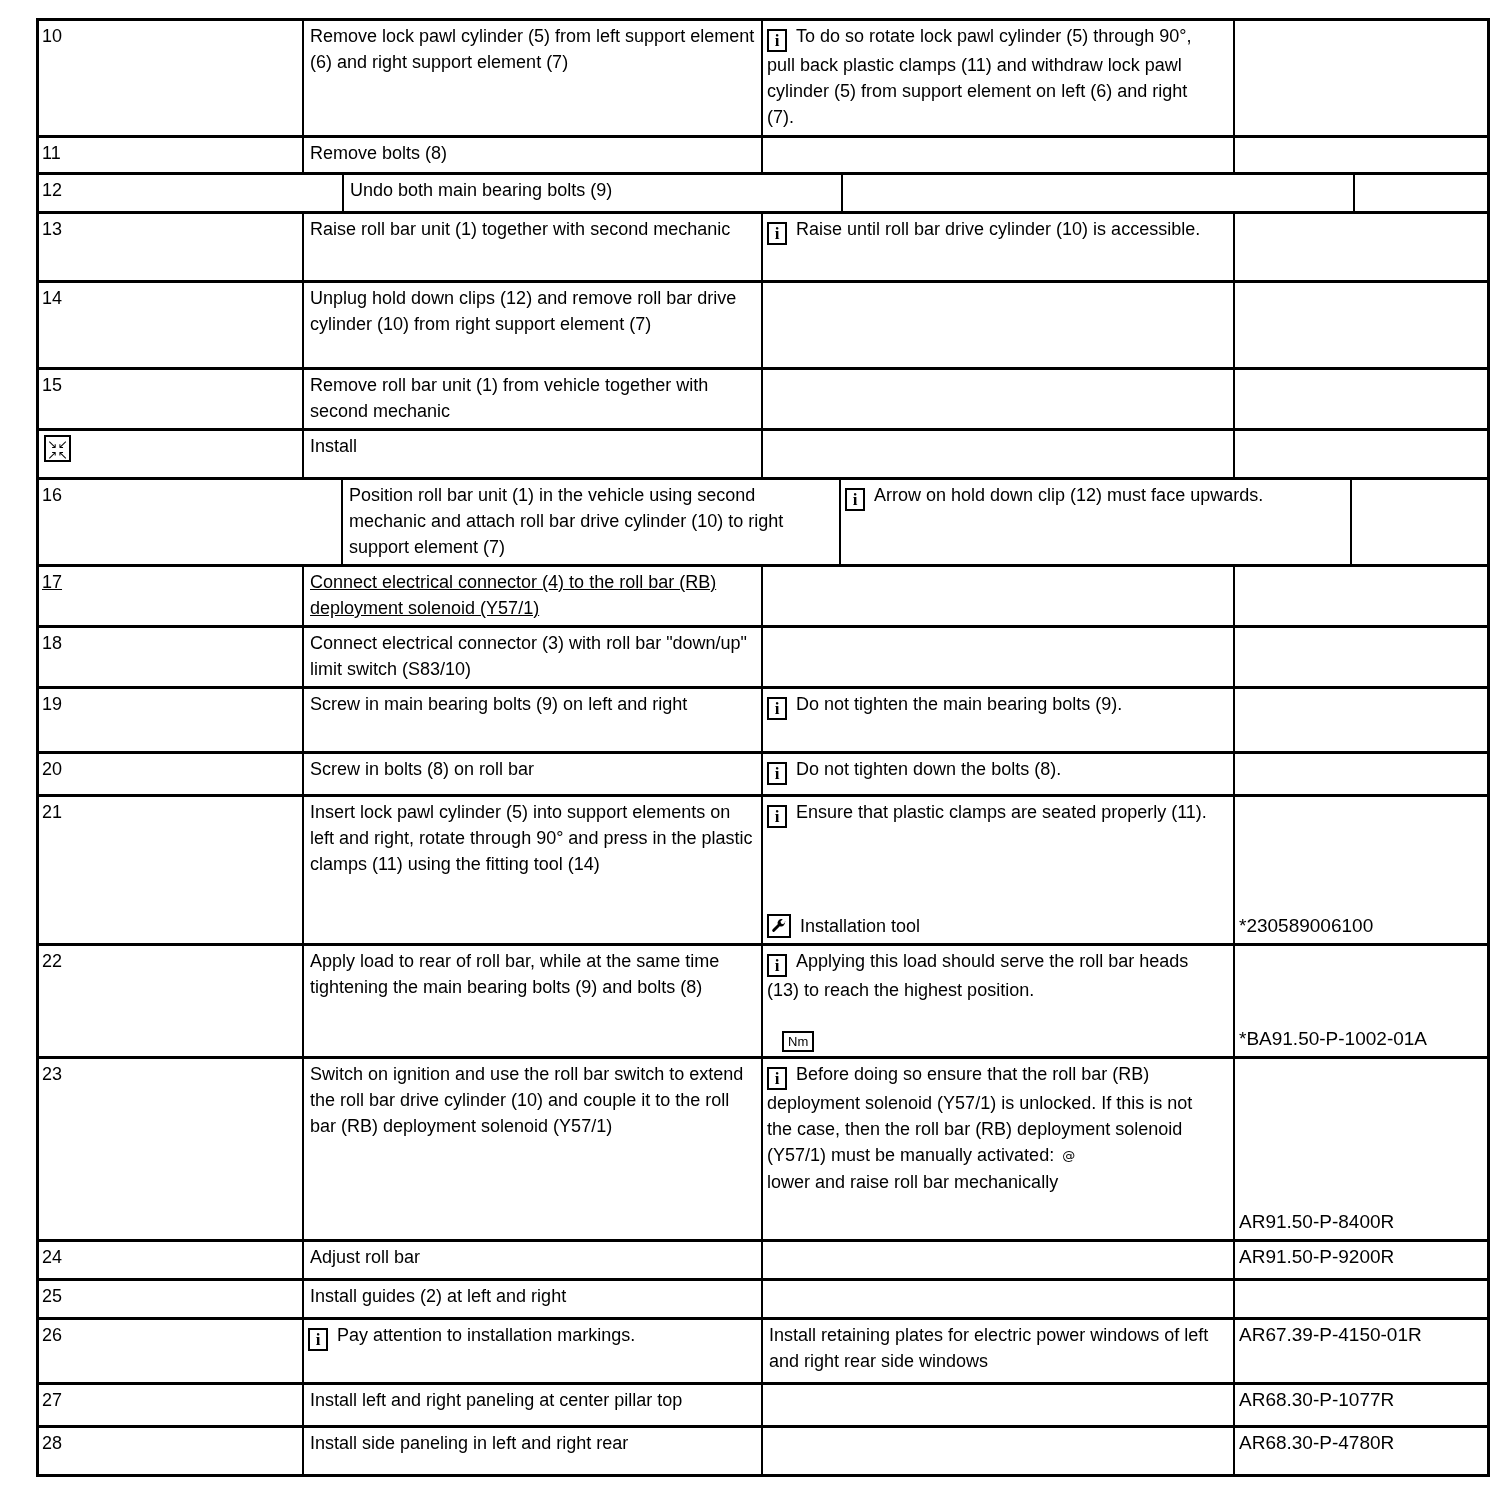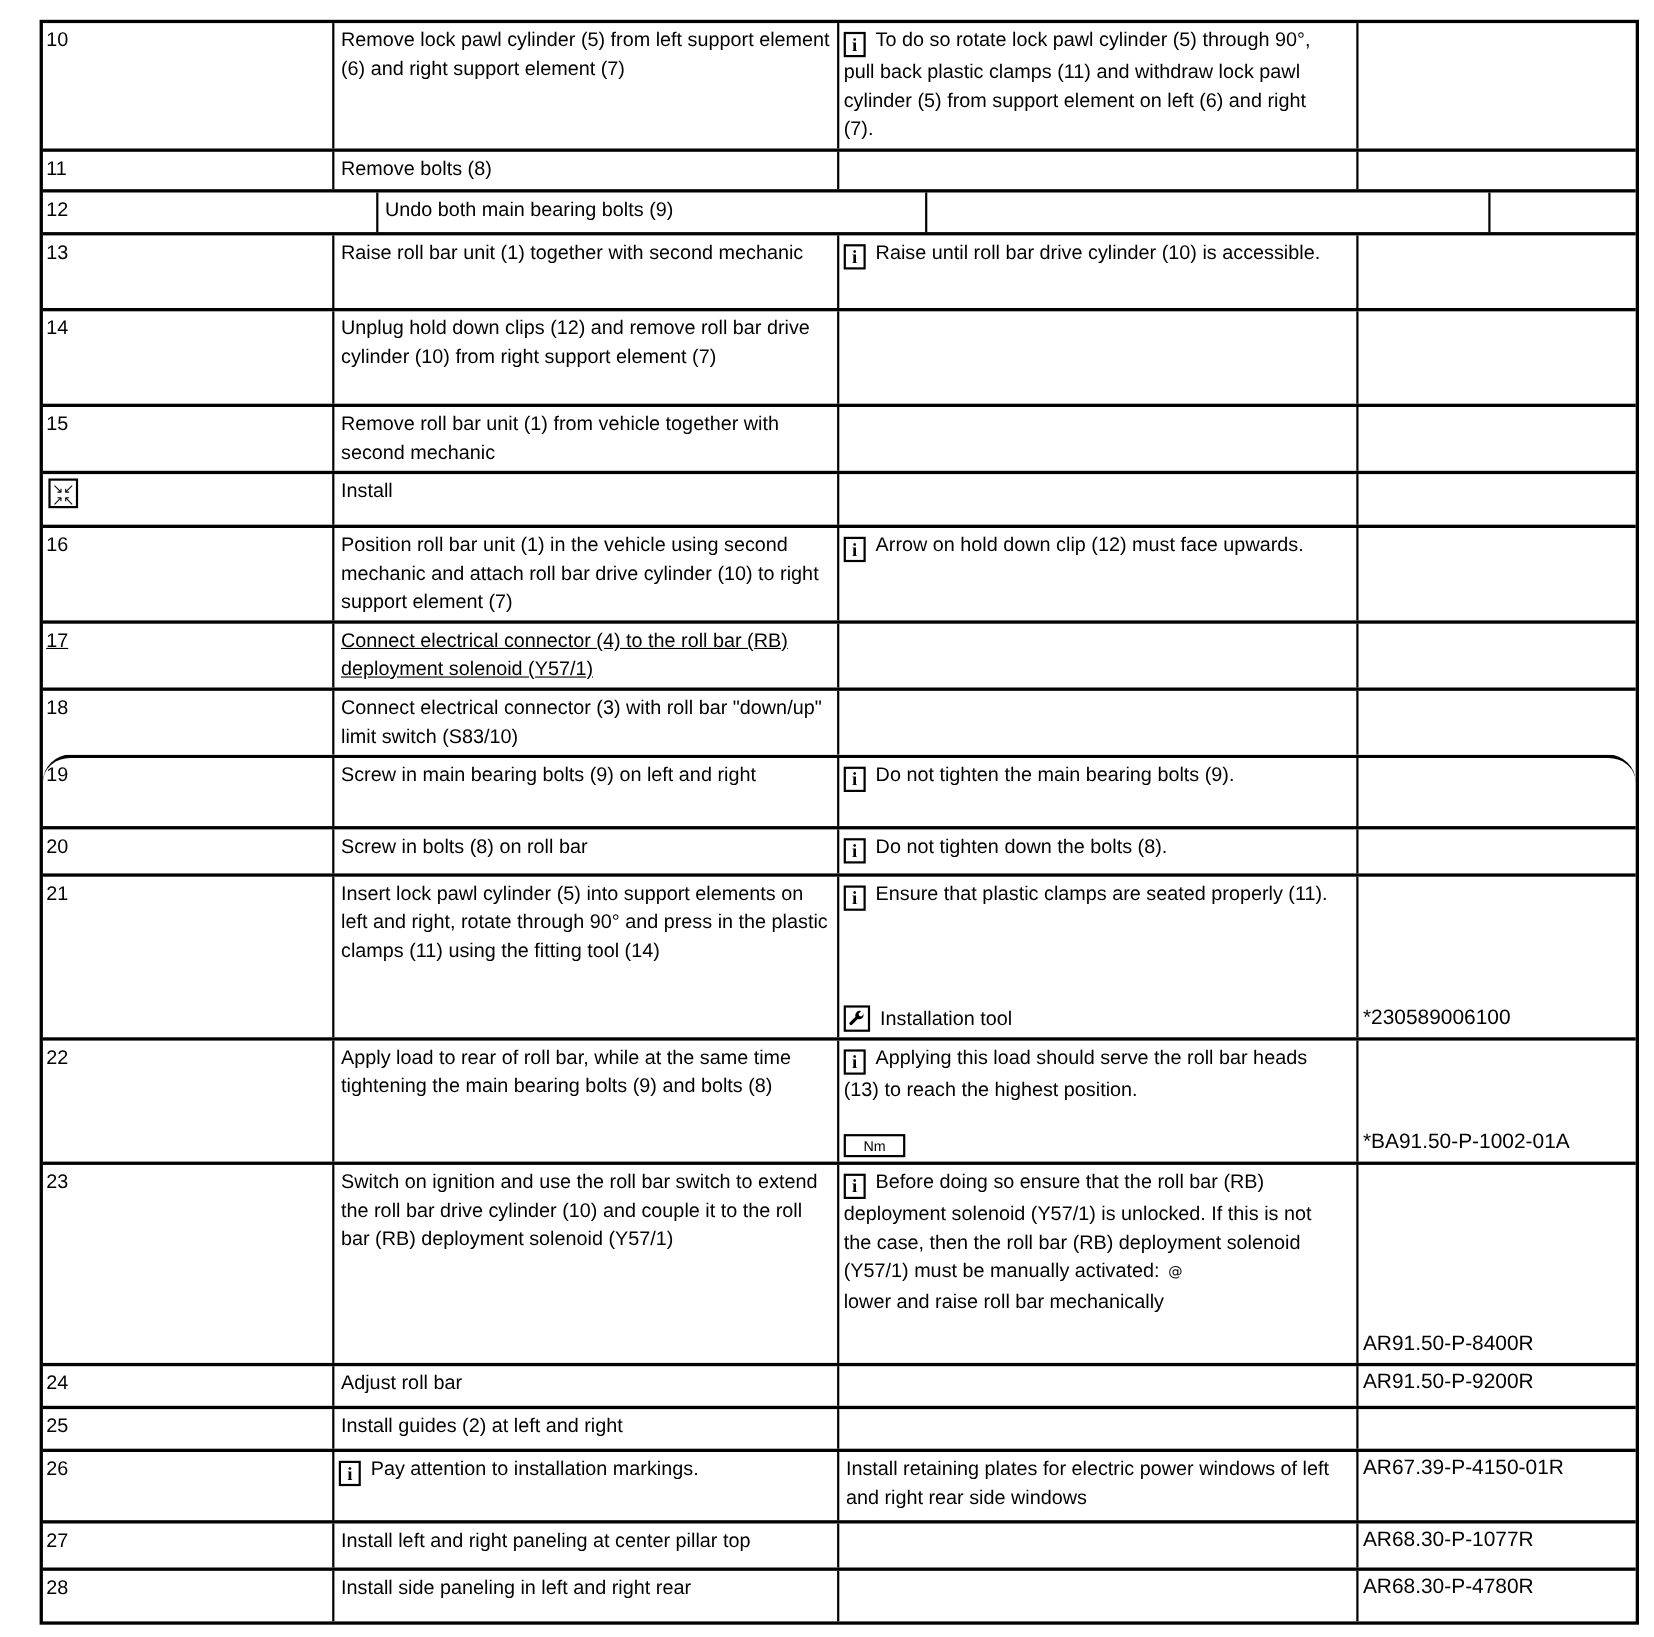--- a/index.html
+++ b/index.html
@@ -24,21 +24,21 @@
   .c-ref{font-size:19px;padding-left:4px;margin-left:12px;}
 
   .note-line{display:block;width:100%;}
   .note-line.bottom, .ref-line.bottom{margin-top:auto;}
   .ref-line{display:block;white-space:nowrap;}
 
   
   .icn{display:inline-block;box-sizing:border-box;border:2px solid #000;text-align:center;
        margin-right:9px;vertical-align:-4px;background:#fff;}
   .icn-info{width:20px;height:23px;font:bold 17px/19px "Liberation Serif",serif;}
-  .icn-nm{min-width:30px;height:21px;font:13px/17px "Liberation Sans",sans-serif;padding:0 16px;vertical-align:-5px;}
+  .icn-nm{min-width:30px;height:21px;font:13px/17px "Liberation Sans",sans-serif;padding:0 4px;vertical-align:-5px;margin-left:15px;}
   .icn-tool{width:24px;height:24px;vertical-align:-6px;}
   .icn-tool svg{display:block;margin:1px auto 0 auto;}
   .icn-install{width:27px;height:27px;font:12px/11px "DejaVu Sans",sans-serif;padding-top:2px;margin:2px 0 0 2px;}
   .icn-install .ar{display:block;letter-spacing:0px;}
   .at-glyph{font-size:13px;margin-left:8px;vertical-align:1px;font-family:"DejaVu Sans",sans-serif;}
 </style>
 </head>
 <body>
 
 <div class="wis" id="wis-table">
@@ -119,21 +119,21 @@
           <span class="ar">↗↖</span>
         </span>
       </div>
     <div class="cell c-action">
         <span>Install</span>
       </div>
     <div class="cell c-note"></div>
     <div class="cell c-ref"></div>
   </div>
 
-  <div class="row" style="min-height: 82px;">
+  <div class="row" style="min-height: 82px; gap: 39px;">
     <div class="cell c-step">
         <span>16</span>
       </div>
     <div class="cell c-action">
         <span>Position roll bar unit (1) in the vehicle using second mechanic and attach roll bar drive cylinder (10) to right support element (7)</span>
       </div>
     <div class="cell c-note">
         <div class="note-line"><span class="icn icn-info">i</span><span>Arrow on hold down clip (12) must face upwards.</span></div>
       </div>
     <div class="cell c-ref"></div>
@@ -154,21 +154,21 @@
     <div class="cell c-step">
         <span>18</span>
       </div>
     <div class="cell c-action">
         <span>Connect electrical connector (3) with roll bar "down/up" limit switch (S83/10)</span>
       </div>
     <div class="cell c-note"></div>
     <div class="cell c-ref"></div>
   </div>
 
-  <div class="row" style="min-height: 62px; border-radius: 25px;">
+  <div class="row" style="min-height: 62px;">
     <div class="cell c-step">
         <span>19</span>
       </div>
     <div class="cell c-action">
         <span>Screw in main bearing bolts (9) on left and right</span>
       </div>
     <div class="cell c-note">
         <div class="note-line"><span class="icn icn-info">i</span><span>Do not tighten the main bearing bolts (9).</span></div>
       </div>
     <div class="cell c-ref"></div>

